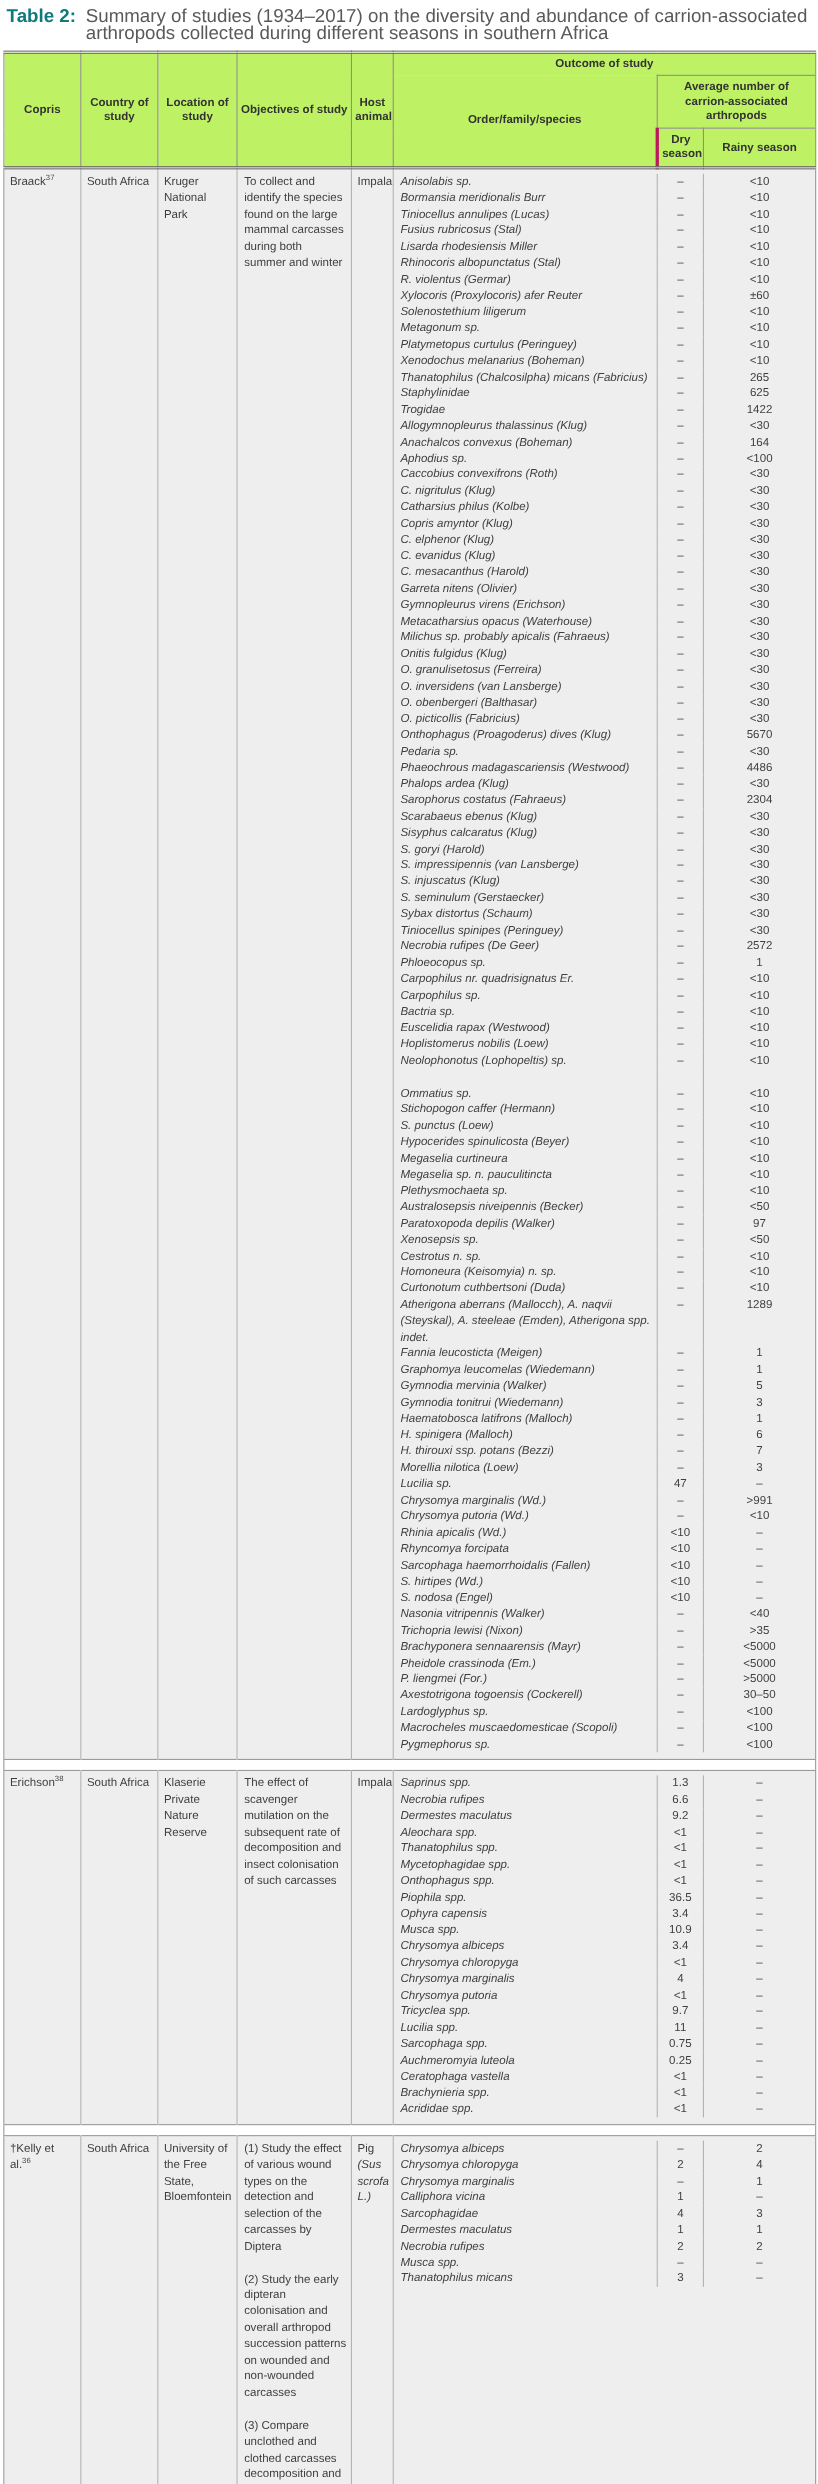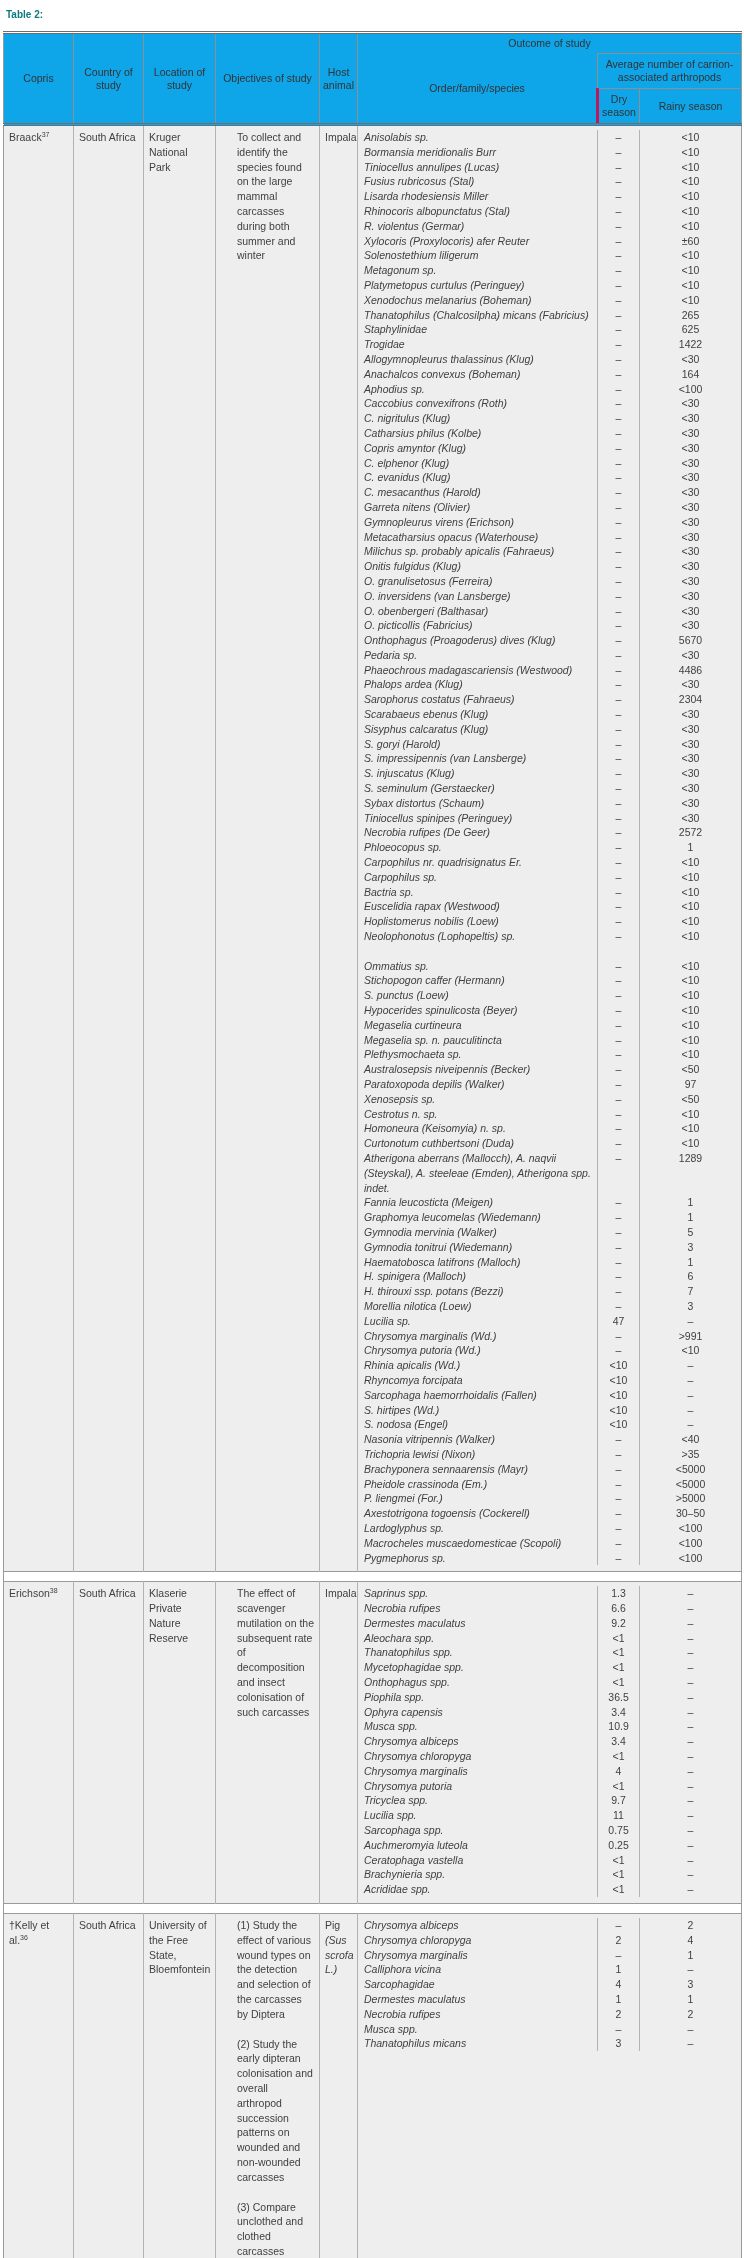--- a/index.html
+++ b/index.html
@@ -1,57 +1,58 @@
 <!DOCTYPE html>
 <html><head>
 <meta charset="utf-8">
 <style>
   html,body{margin:0;padding:0;background:#ffffff;}
   .page{width:744px;font-family:"Liberation Sans",sans-serif;color:#3f3f3f;
         -webkit-font-smoothing:antialiased;}
   
-  .caption{display:flex;padding:7px 8px 9px 6px;font-size:10px;line-height:15px;}
+  .caption{display:flex;padding:7px 8px 9px 6px;font-size:17px;line-height:15px;}
   .cap-label{flex:0 0 72px;font-weight:bold;color:#0d7a7b;}
   .cap-text{flex:1;color:#58595b;text-align:justify;padding-right:2px;}
   
   table{border-collapse:collapse;table-layout:fixed;width:738px;margin:0 3px;
         border-top:3px double #6e6e6e;border-left:1px solid #9a9a9a;border-right:1px solid #9a9a9a;}
-  thead th{font-weight:normal;font-size:10.5px;line-height:13px;color:#333;background:#0ea5e9;
+  thead th{font-weight:bold;font-size:10.5px;line-height:13px;color:#333;background:#bef264;
         text-align:center;vertical-align:middle;padding:4px 3px;}
   thead{border-bottom:3px double #6e6e6e;}
   th.bl{border-left:1px solid #8f8f8f;}
   th.avg-h{border-left:1px solid #8f8f8f;border-top:1px solid #8f8f8f;border-bottom:1px solid #8f8f8f;}
   th.dry-h{border-left:3px solid #be185d;}
   th.rainy-h{border-left:1px solid #8f8f8f;}
   th.outcome-h{padding:3px 2px;}
   
   tbody td{background:#eeeeee;vertical-align:top;font-size:10.5px;line-height:14.8px;
         padding:4px 0 6px 0;}
   tr.study-row{border-top:1px solid #9a9a9a;border-bottom:1px solid #9a9a9a;}
   tr.sep td{background:#ffffff;height:9px;padding:0;border:none;}
   td.bl{border-left:1px solid #b3b3b3;}
   .c-study,.c-country,.c-location,.c-obj,.c-host{padding-left:5px !important;padding-right:4px !important;}
-  .c-obj p{margin:0 0 15px 16px;}
+  .c-obj p{margin:0 0 15px 1px;}
   .c-obj p:last-child{margin-bottom:0;}
   .c-host .latin{font-style:italic;}
   .c-species{padding:0 !important;}
   sup{font-size:7px;vertical-align:super;line-height:0;}
   
   .sp-grid{display:grid;grid-template-columns:1fr 42px 102px;padding:4px 0 6px 0;}
   .sp-name{font-style:italic;padding:0 6px;}
   .sp-dry,.sp-rain{text-align:center;border-left:1px solid #b3b3b3;font-style:normal;}
   .sp-gapcell{min-height:14.8px;}
 </style>
 </head>
 <body>
 
 <div class="page">
 
   <div class="caption">
     <span class="cap-label">Table 2:</span>
+    <span class="cap-text">Summary of studies (1934–2017) on the diversity and abundance of carrion-associated arthropods collected during different seasons in southern Africa</span>
   </div>
 
   <table>
     <colgroup>
       <col style="width:70px">
         <col style="width:70px">
         <col style="width:72px">
       <col style="width:104px">
         <col style="width:38px">
         <col style="width:240px">

